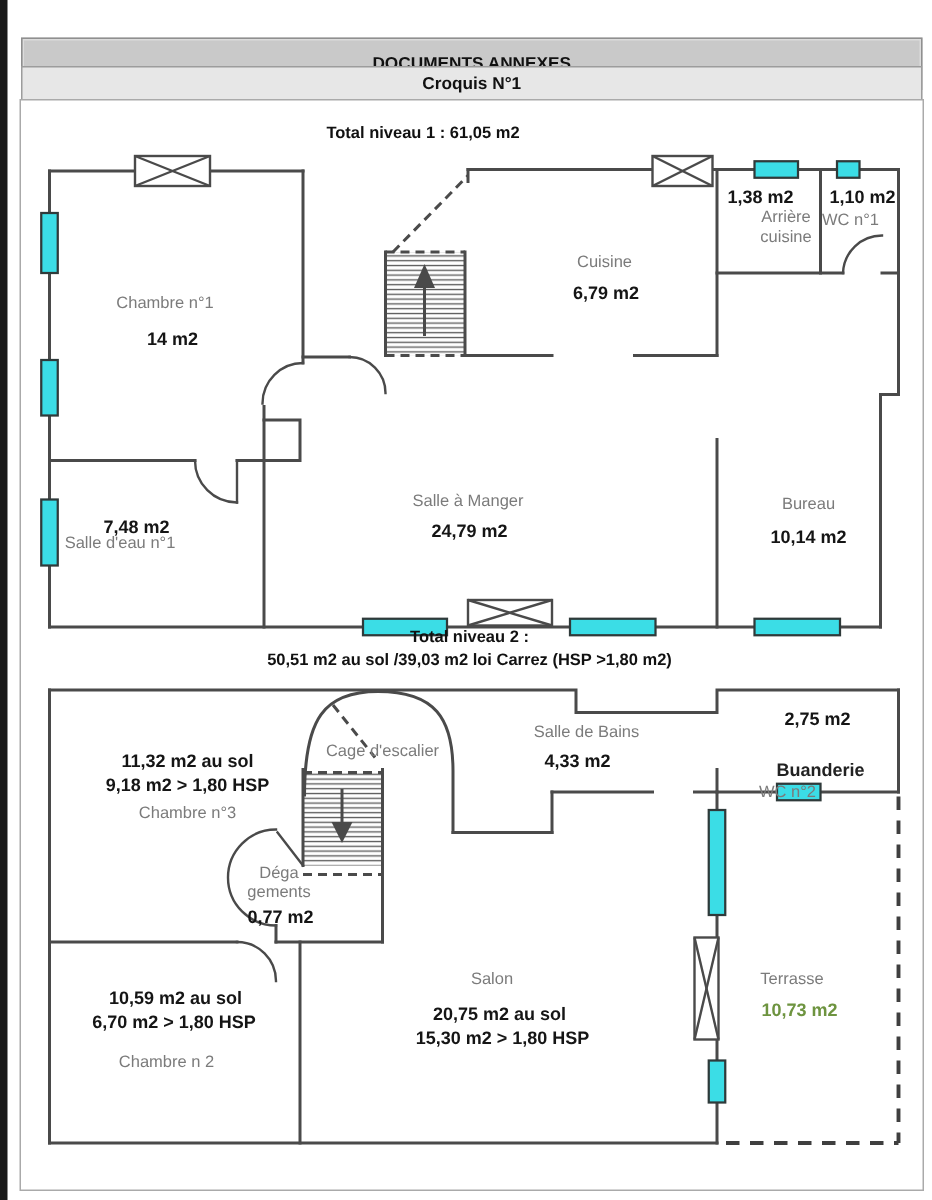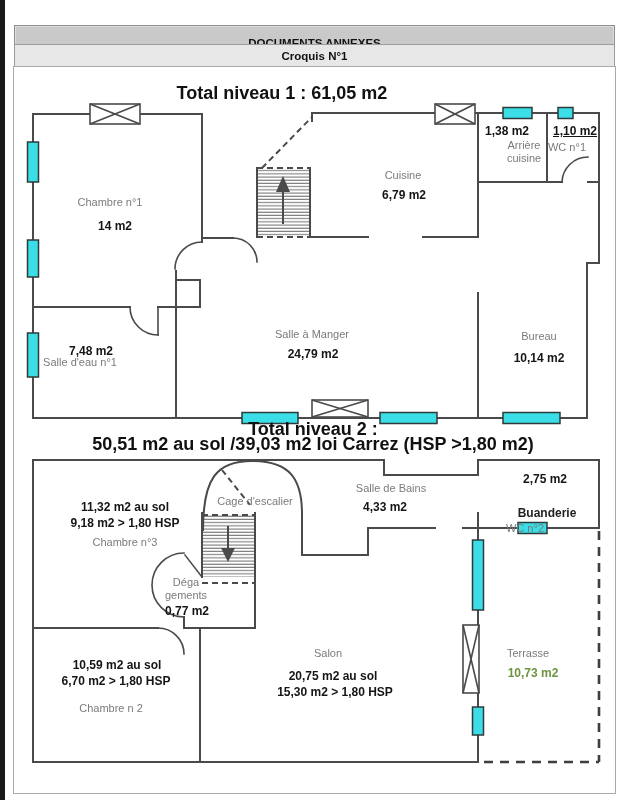--- a/index.html
+++ b/index.html
@@ -18,21 +18,21 @@
   .bar2{top:44px;height:23px;background:#e7e7e7;border:1px solid #9c9c9c;}
   .content-box{
     position:absolute;left:13px;top:66px;width:603px;height:728px;
     border:1px solid #aaaaaa;background:#ffffff;box-sizing:border-box;
   }
   .plan-layer{position:absolute;left:0;top:0;width:621px;height:800px;}
   .lbl{
     position:absolute;transform:translateX(-50%);white-space:pre-line;
     text-align:center;line-height:1.18;
   }
-  .title{font-weight:bold;font-size:18px;color:#111;white-space:nowrap;}
+  .title{font-weight:bold;font-size:11px;color:#111;white-space:nowrap;}
   .room-name{font-size:11px;color:#7b7b7b;}
   .area{font-weight:bold;font-size:12px;color:#151515;white-space:nowrap;}
   .area-green{font-weight:bold;font-size:12px;white-space:nowrap;}
   .bold-name{font-weight:bold;font-size:12px;color:#222;white-space:nowrap;}
 </style>
 </head>
 <body>
 
 <div class="edge-stripe"></div>
 
@@ -193,21 +193,21 @@
   <div class="lbl room-name" style="left:110px;top:196px;">Chambre n°1</div>
   <div class="lbl area" style="left:115px;top:219px;">14 m2</div>
 
   <div class="lbl room-name" style="left:403px;top:169px;">Cuisine</div>
   <div class="lbl area" style="left:404px;top:188px;">6,79 m2</div>
 
   <div class="lbl area" style="left:507px;top:124px;">1,38 m2</div>
   <div class="lbl room-name" style="left:524px;top:139px;">Arrière
 cuisine</div>
 
-  <div class="lbl area" style="left:575px;top:124px;text-decoration:underline;">1,10 m2</div>
+  <div class="lbl area" style="left:575px;top:124px;">1,10 m2</div>
   <div class="lbl room-name" style="left:567px;top:141px;">WC n°1</div>
 
   <div class="lbl area" style="left:91px;top:344px;">7,48 m2</div>
   <div class="lbl room-name" style="left:80px;top:356px;">Salle d'eau n°1</div>
 
   <div class="lbl room-name" style="left:312px;top:328px;">Salle à Manger</div>
   <div class="lbl area" style="left:313px;top:347px;">24,79 m2</div>
 
   <div class="lbl room-name" style="left:539px;top:330px;text-align:right;">Bureau</div>
   <div class="lbl area" style="left:539px;top:351px;">10,14 m2</div>

